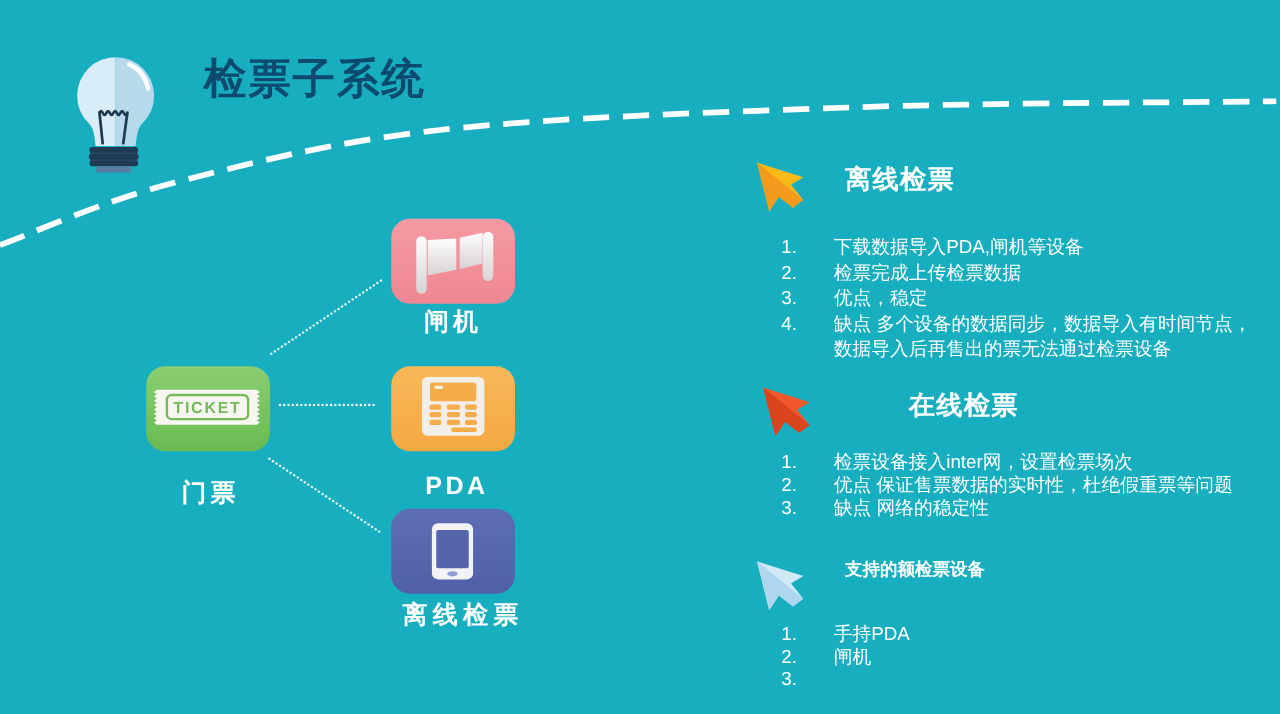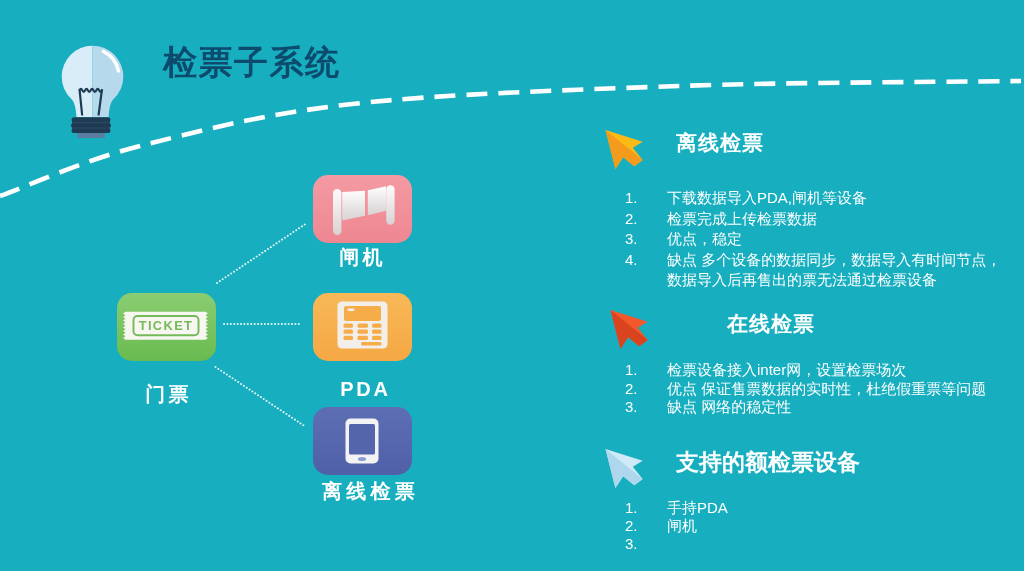--- a/index.html
+++ b/index.html
@@ -148,21 +148,21 @@
   <div class="row">
       <span class="num">2.</span>
       <span>优点 保证售票数据的实时性，杜绝假重票等问题</span>
     </div>
   <div class="row">
       <span class="num">3.</span>
       <span>缺点 网络的稳定性</span>
     </div>
 </div>
 
-<div class="head" style="left:676px;top:447px;letter-spacing:0;font-size:23px;">支持的额检票设备</div>
+<div class="head" style="left:676px;top:447px;letter-spacing:0;font-size:14px;">支持的额检票设备</div>
 <div class="blist" style="left:625px;top:499px;width:380px;line-height:18px;">
   <div class="row">
       <span class="num">1.</span>
       <span>手持PDA</span>
     </div>
   <div class="row">
       <span class="num">2.</span>
       <span>闸机</span>
     </div>
   <div class="row">

